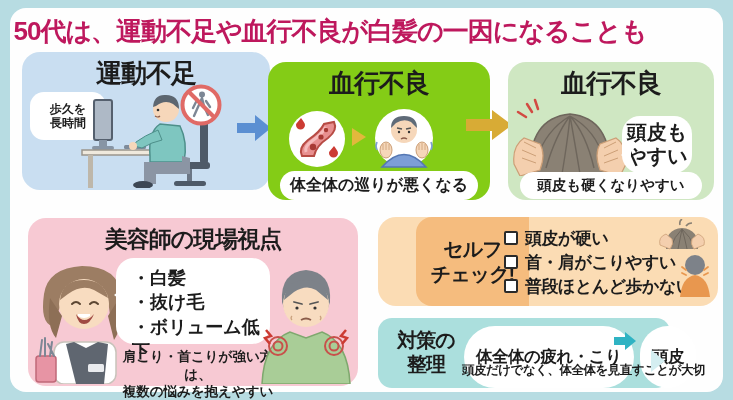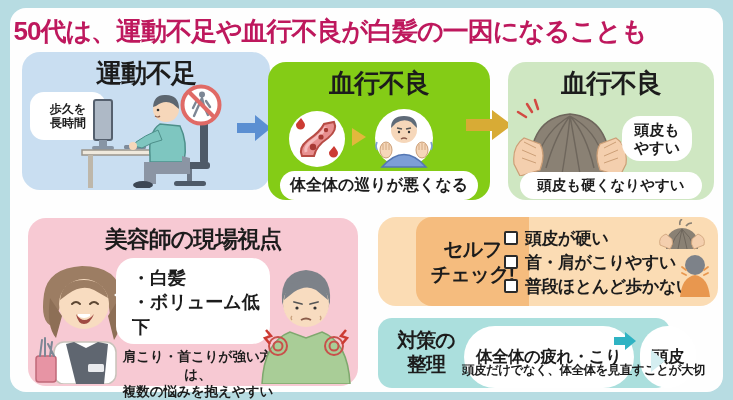--- a/index.html
+++ b/index.html
@@ -16,21 +16,21 @@
   .p2 { left:268px; top:62px; width:222px; height:138px; background:#84cc16; }
   .p3 { left:508px; top:62px; width:206px; height:138px; background:#cfe7c2; }
   .panel-title { position:absolute; top:4px; left:0; width:100%; text-align:center;
     font-size:26px; font-weight:800; letter-spacing:-1px; }
 
   .bubble { position:absolute; background:#fff; border-radius:14px; text-align:center;
     line-height:1.18; }
   .bubble-p1 { left:8px; top:40px; width:76px; padding:10px 4px; font-size:12px;text-align:center; }
   .bubble-p1::after { content:""; position:absolute; right:-9px; bottom:8px;
     border:8px solid transparent; border-left:10px solid #fff; }
-  .bubble-p3 { left:114px; top:54px; width:70px; padding:5px 2px; font-size:15px; border-radius:18px; }
+  .bubble-p3 { left:114px; top:54px; width:70px; padding:5px 2px; font-size:20px; border-radius:18px; }
   .bubble-p3::after { content:""; position:absolute; left:-9px; bottom:10px;
     border:8px solid transparent; border-right:10px solid #fff; }
 
   .pill { position:absolute; background:#fff; border-radius:999px; text-align:center;
     white-space:nowrap; }
   .pill-p2 { left:12px; top:109px; width:198px; padding:4px 0; font-size:16px; }
   .pill-p3 { left:12px; top:110px; width:182px; padding:4px 0; font-size:14.5px; }
 
   .flow-arrow { position:absolute; }
   .arrow-blue { left:237px; top:115px; }
@@ -194,20 +194,21 @@
       <path d="M44 58 Q52 70 62 58 Q58 68 52 68 Q46 68 44 58 Z" fill="#a04a42"></path>
       <path d="M46 60 q6 4 12 0 l0 -2 l-12 0 Z" fill="#fff"></path>
       <rect x="22" y="86" width="62" height="42" rx="10" fill="#fff" stroke="#c8c3bb" stroke-width="1.5"></rect>
       <path d="M34 88 L44 128 L72 128 L76 88 L66 86 L54 92 L42 86 Z" fill="#5f6670"></path>
       <rect x="56" y="108" width="16" height="8" rx="1.5" fill="#e9ebee"></rect>
       <rect x="4" y="100" width="20" height="26" rx="3" fill="#e794a4" stroke="#c06878" stroke-width="1.5"></rect>
       <path d="M8 100 L10 84 M13 100 L13 82 M18 100 L20 86 M22 100 L16 88" stroke="#7d8795" stroke-width="2" stroke-linecap="round"></path>
     </svg>
     <div class="salon-bubble">
       <div>・白髪</div>
+      <div>・抜け毛</div>
       <div>・ボリューム低下</div>
     </div>
     <div class="salon-note">
       <div>肩こり・首こりが強い方は、</div>
       <div>複数の悩みを抱えやすい</div>
     </div>
     <svg class="salon-man" width="100" height="126" viewBox="0 0 100 126">
       <path d="M26 44 Q24 14 50 12 Q76 14 74 44 L70 56 L30 56 Z" fill="#7d8289"></path>
       <circle cx="50" cy="46" r="23" fill="#f8dcc0"></circle>
       <path d="M28 42 Q30 22 50 22 Q70 22 72 42 L60 32 Q50 26 38 34 Z" fill="#7d8289"></path>

